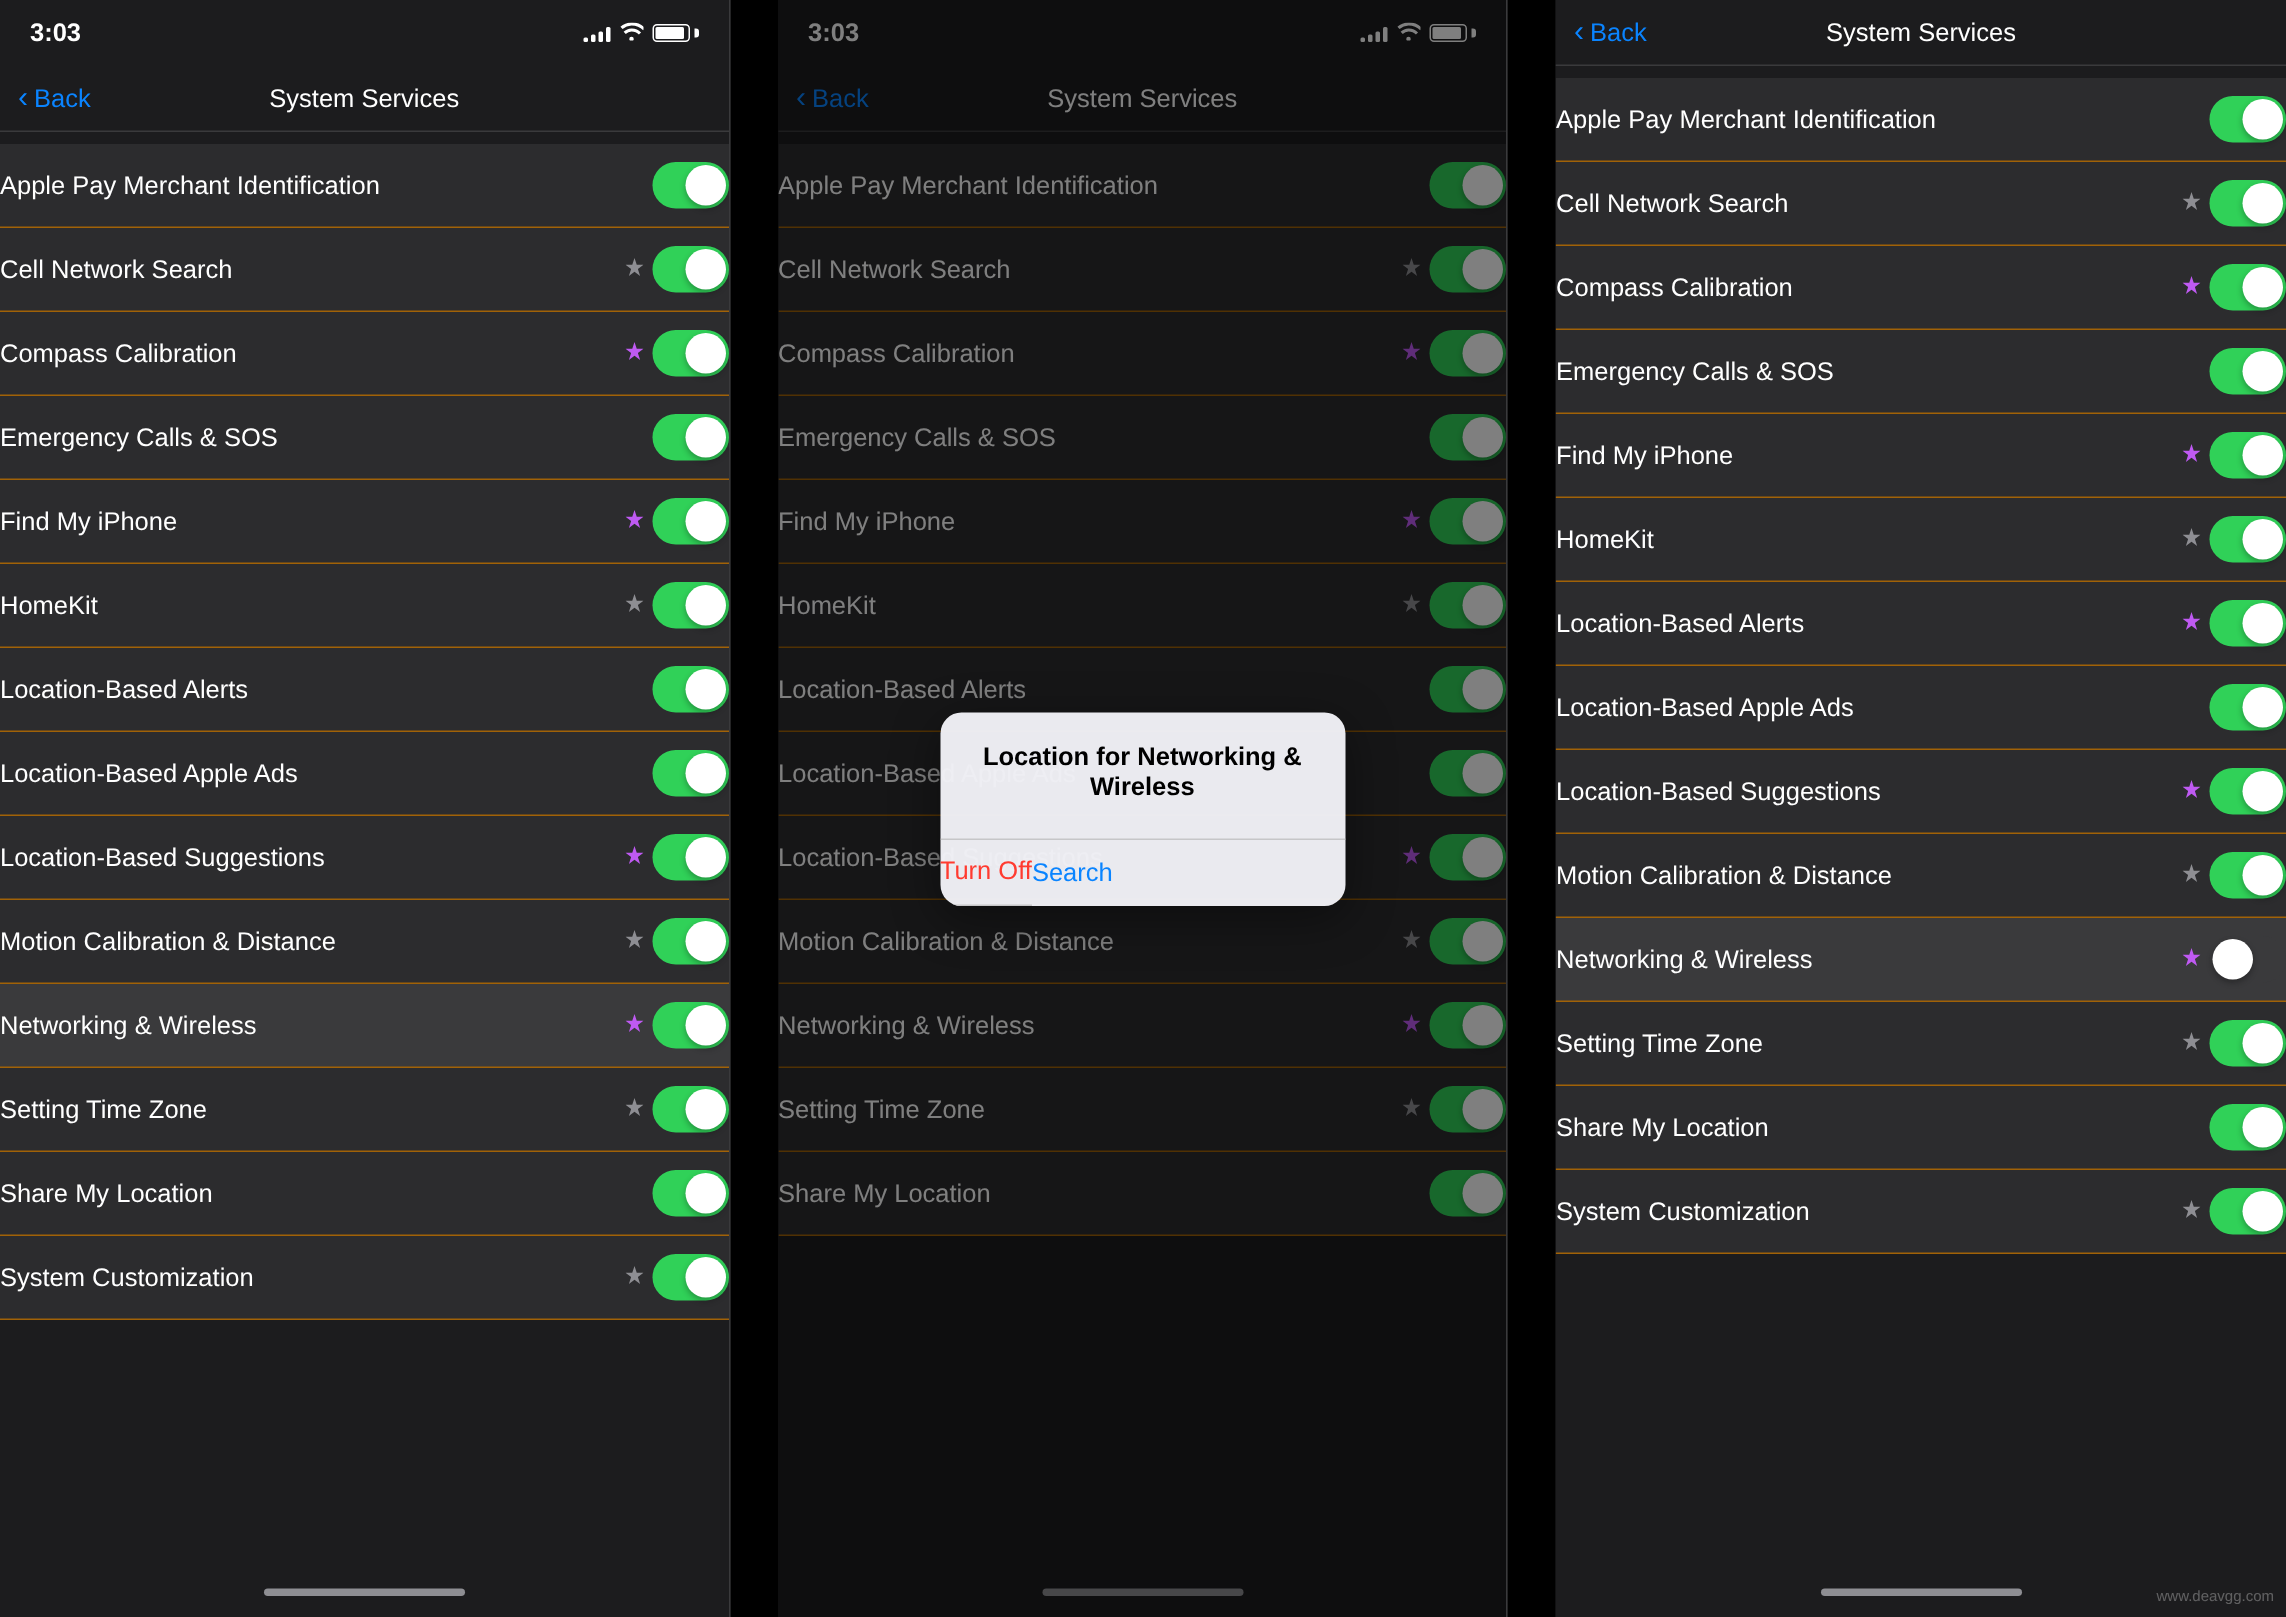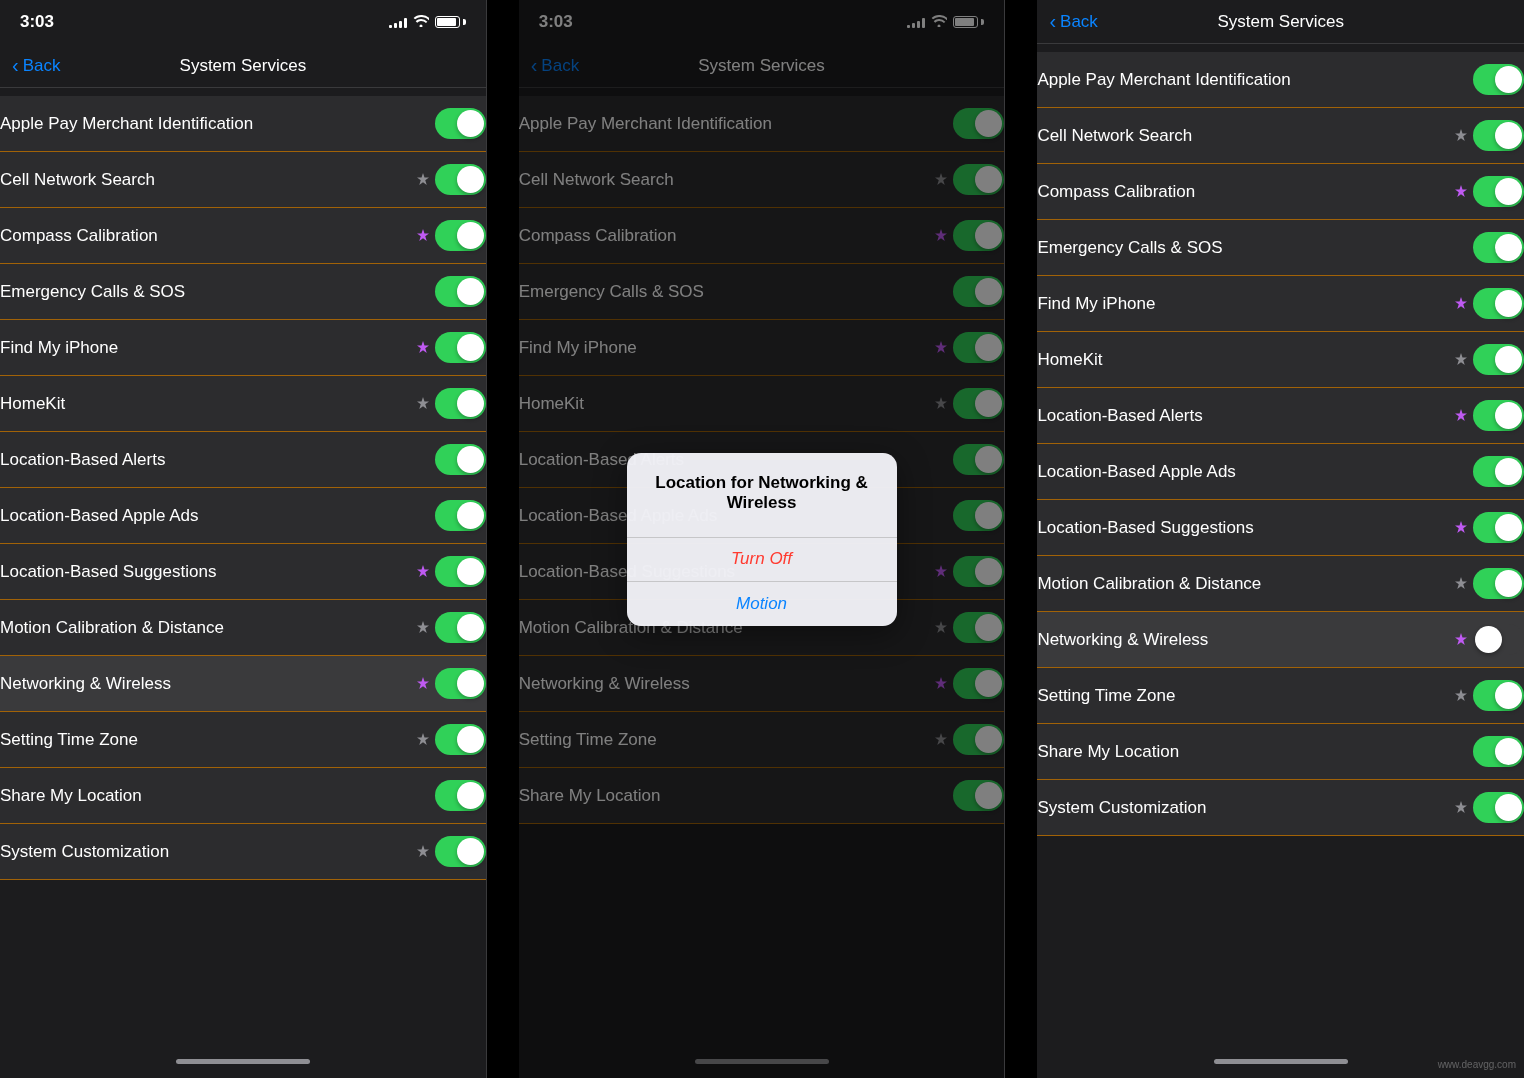--- a/index.html
+++ b/index.html
@@ -217,22 +217,21 @@
       font-size: 13px;
       color: #3c3c43;
       line-height: 1.4;
     }
     .dialog-divider {
       height: 1px;
       background: #c6c6c8;
     }
     .dialog-buttons {
       display: flex;
-      flex-direction: column;
-      font-style: italic;
+      flex-direction: row;
     }
     .dialog-button {
       height: 44px;
       display: flex;
       align-items: center;
       justify-content: center;
       font-size: 17px;
       color: #0a84ff;
       cursor: pointer;
       border-bottom: 1px solid #c6c6c8;
@@ -663,21 +662,21 @@
         <div class="home-bar"></div>
       </div>
       <div class="dialog-overlay">
         <div class="dialog-box">
           <div class="dialog-content">
             <div class="dialog-title">Location for Networking &amp; Wireless</div>
           </div>
           <div class="dialog-divider"></div>
           <div class="dialog-buttons">
             <div class="dialog-button destructive">Turn Off</div>
-            <div class="dialog-button cancel-btn">Motion</div>
+            <div class="dialog-button cancel-btn">Search</div>
           </div>
         </div>
       </div>
     </div>
     <div class="phone-panel">
       <div class="nav-bar">
         <div class="nav-back">
           <span class="nav-chevron">‹</span>
           <span>Back</span>
         </div>

